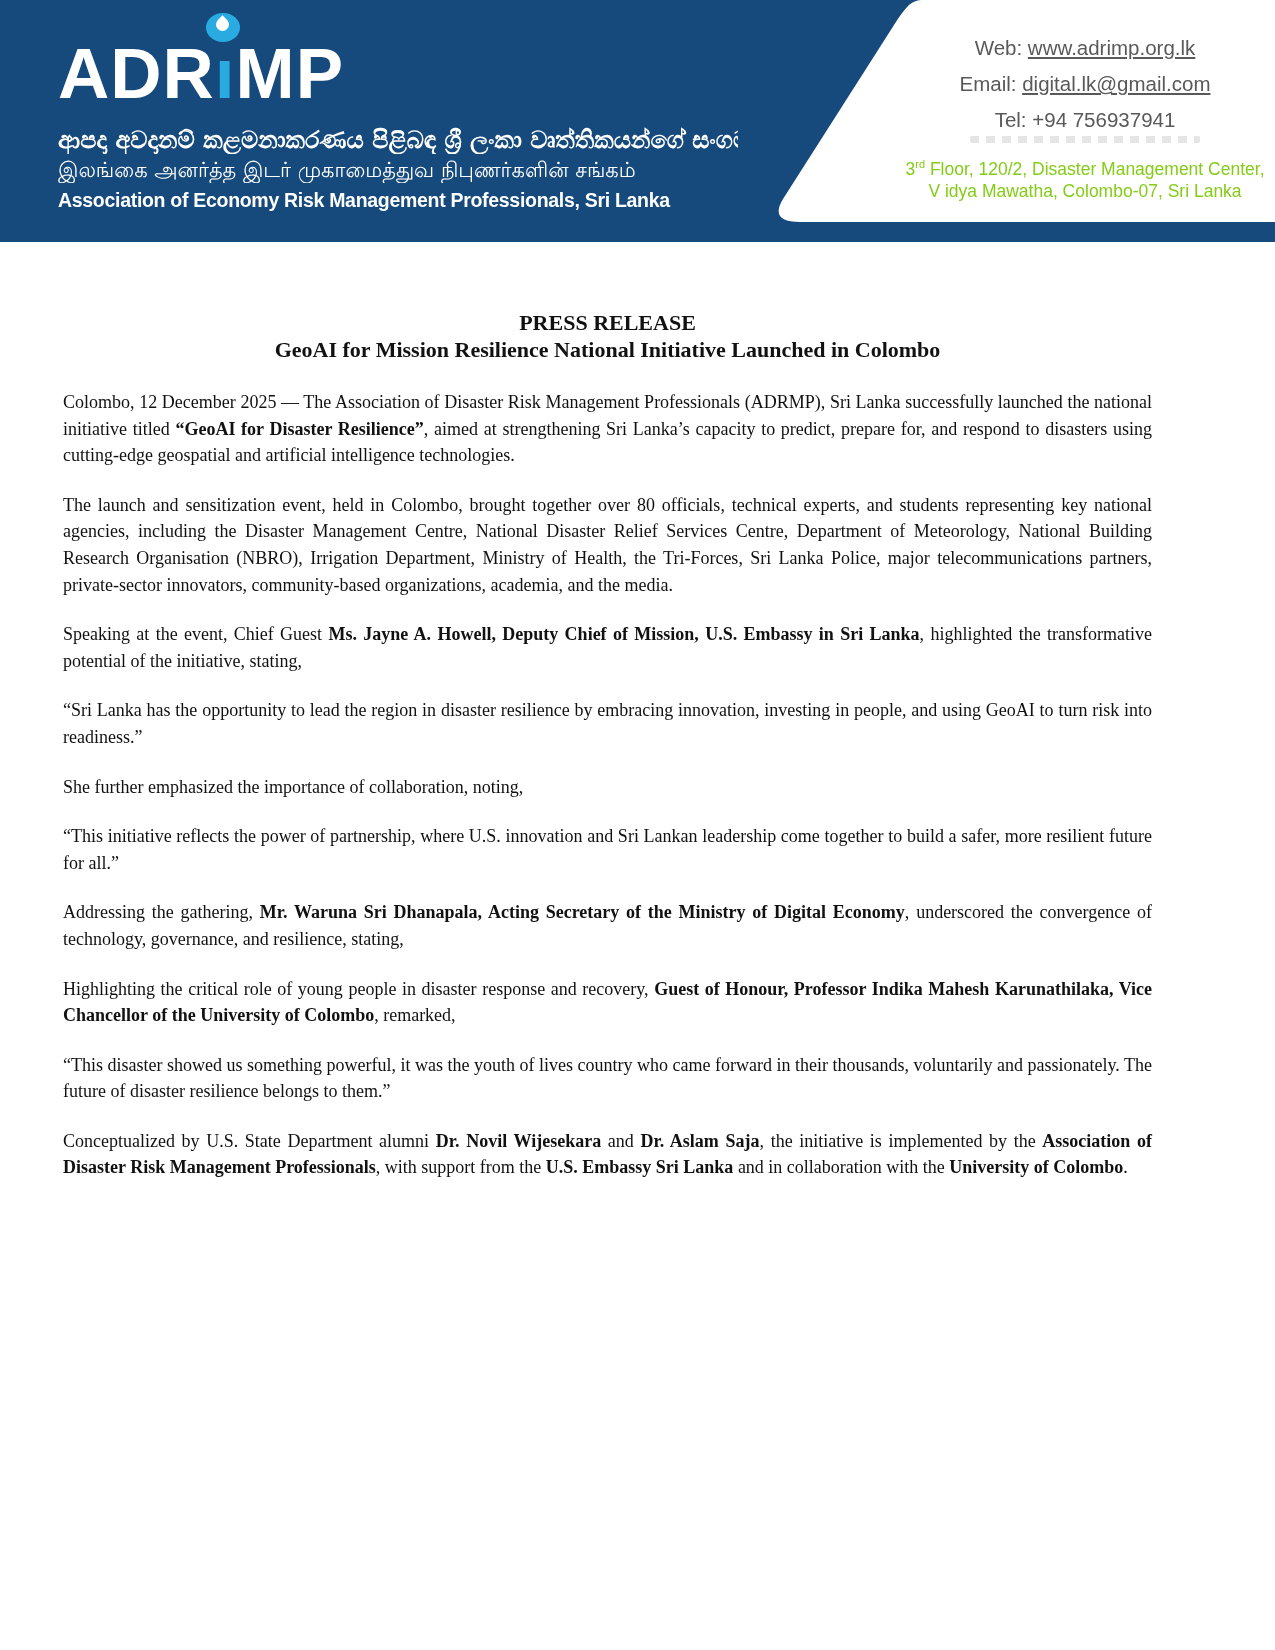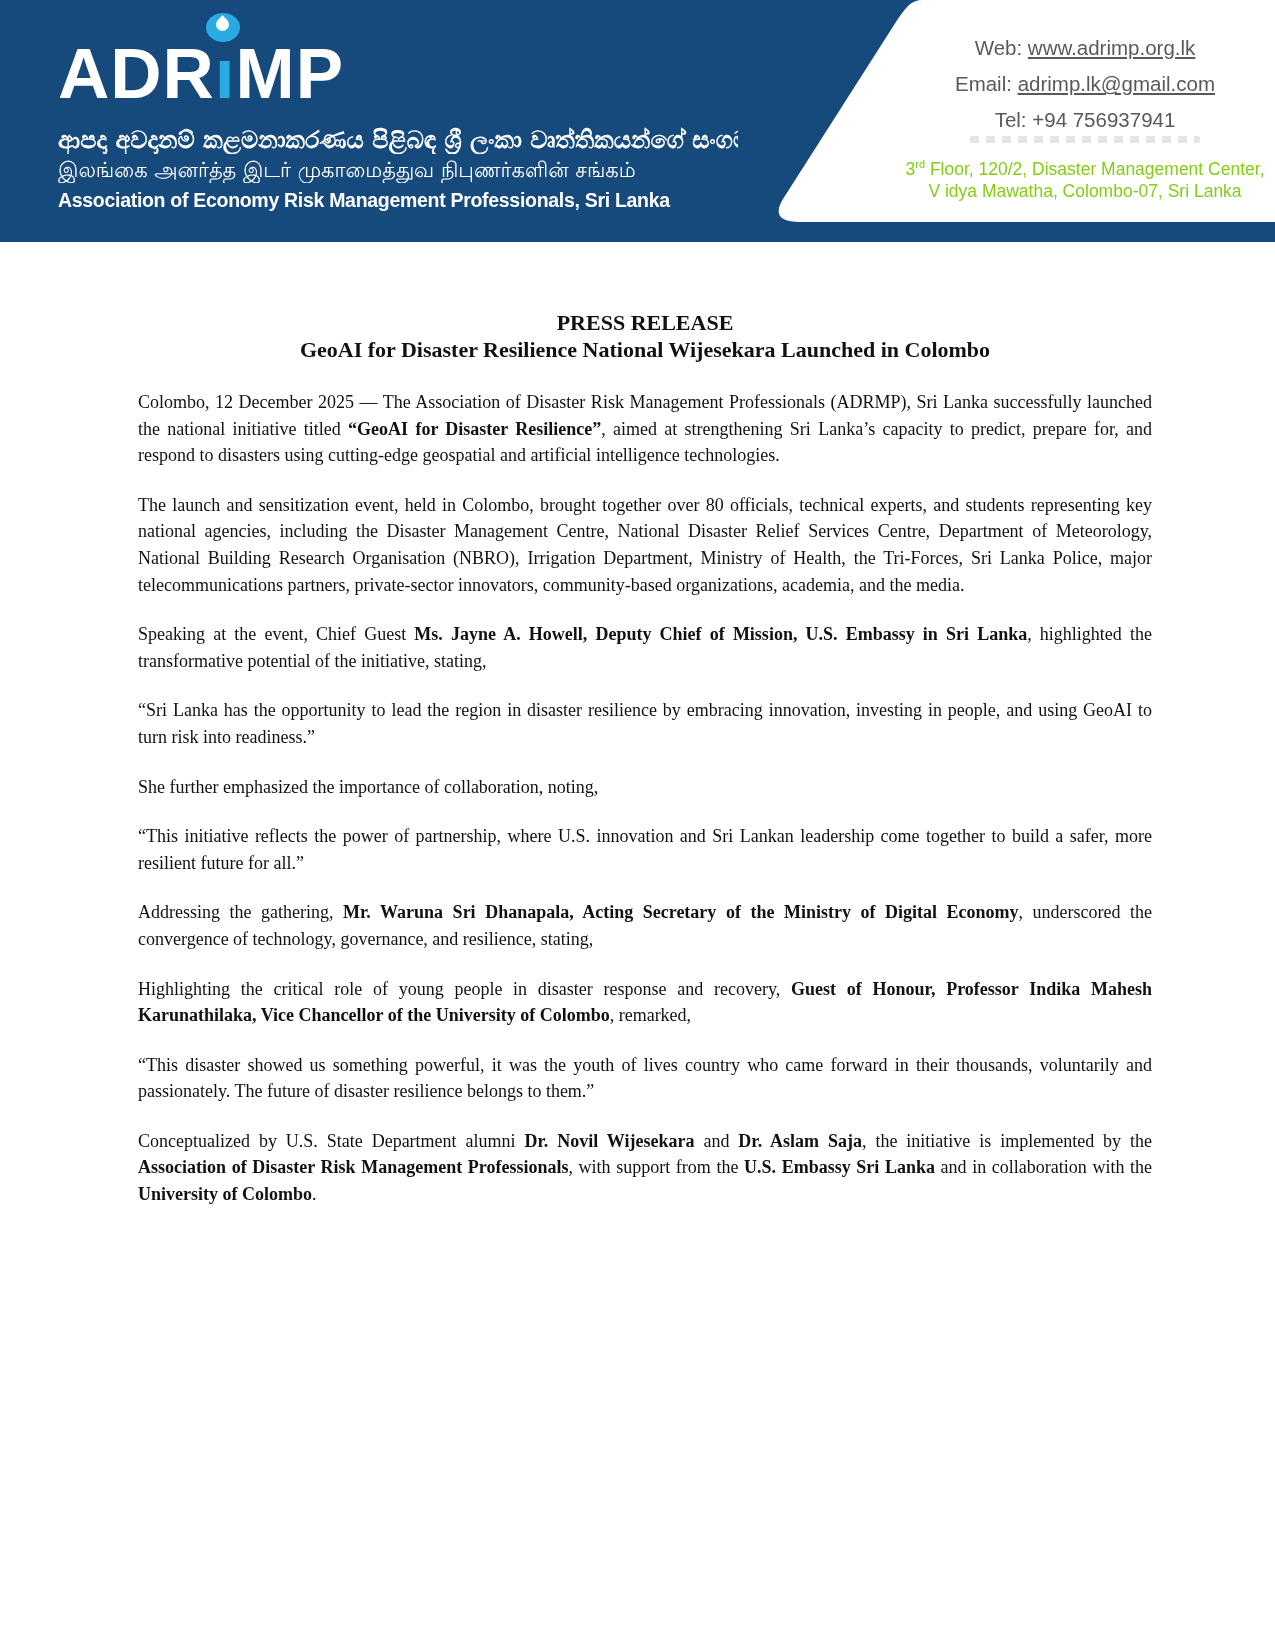--- a/index.html
+++ b/index.html
@@ -136,22 +136,21 @@
   }
   .address {
     font-size: 17.5px;
     line-height: 22px;
     color: #84cc16;
   }
   .address sup { font-size: 11px; }
 
   
   .doc {
-    padding: 68px 123px 0 108px;
-    margin-left: 30px;
+    padding: 68px 123px 0 63px;
   }
   .doc-title, .doc-subtitle {
     text-align: center;
     font-weight: bold;
     font-size: 22px;
     line-height: 26.5px;
   }
   .doc-subtitle { margin-bottom: 26px; }
   .doc-paragraphs p {
     margin: 0 0 23px 0;
@@ -176,32 +175,32 @@
             <span class="logo-drop"></span>
           </span><span>ı</span></span><span>MP</span>
     </div>
     <div class="org-sinhala">ආපදා අවදානම් කළමනාකරණය පිළිබඳ ශ්‍රී ලංකා වෘත්තිකයන්ගේ සංගමය</div>
     <div class="org-tamil">இலங்கை அனர்த்த இடர் முகாமைத்துவ நிபுணர்களின் சங்கம்</div>
     <div class="org-english">Association of Economy Risk Management Professionals, Sri Lanka</div>
   </div>
 
   <div class="header-right">
     <div class="contact-line"><span>Web: </span><a>www.adrimp.org.lk</a></div>
-    <div class="contact-line"><span>Email: </span><a>adrimp.lk@gmail.com</a></div>
+    <div class="contact-line"><span>Email: </span><a>digital.lk@gmail.com</a></div>
     <div class="contact-line tel-line">Tel: +94 756937941</div>
     <div class="erased-remnant"></div>
     <div class="address"><span>3</span><sup>rd</sup><span> Floor, 120/2, Disaster Management Center,</span></div>
     <div class="address">V idya Mawatha, Colombo-07, Sri Lanka</div>
   </div>
 
 </div>
 
 <div class="doc">
   <div class="doc-title">PRESS RELEASE</div>
-  <div class="doc-subtitle">GeoAI for Disaster Resilience National Wijesekara Launched in Colombo</div>
+  <div class="doc-subtitle">GeoAI for Mission Resilience National Initiative Launched in Colombo</div>
   <div class="doc-paragraphs">
       <p><span class="">Colombo, 12 December 2025 — The Association of Disaster Risk Management Professionals (ADRMP), Sri Lanka successfully launched the national initiative titled </span><span class="b">“GeoAI for Disaster Resilience”</span><span class="">, aimed at strengthening Sri Lanka’s capacity to predict, prepare for, and respond to disasters using cutting-edge geospatial and artificial intelligence technologies.</span></p>
       <p><span class="">The launch and sensitization event, held in Colombo, brought together over 80 officials, technical experts, and students representing key national agencies, including the Disaster Management Centre, National Disaster Relief Services Centre, Department of Meteorology, National Building Research Organisation (NBRO), Irrigation Department, Ministry of Health, the Tri-Forces, Sri Lanka Police, major telecommunications partners, private-sector innovators, community-based organizations, academia, and the media.</span></p>
       <p><span class="">Speaking at the event, Chief Guest </span><span class="b">Ms. Jayne A. Howell, Deputy Chief of Mission, U.S. Embassy in Sri Lanka</span><span class="">, highlighted the transformative potential of the initiative, stating,</span></p>
       <p><span class="">“Sri Lanka has the opportunity to lead the region in disaster resilience by embracing innovation, investing in people, and using GeoAI to turn risk into readiness.”</span></p>
       <p><span class="">She further emphasized the importance of collaboration, noting,</span></p>
       <p><span class="">“This initiative reflects the power of partnership, where U.S. innovation and Sri Lankan leadership come together to build a safer, more resilient future for all.”</span></p>
       <p><span class="">Addressing the gathering, </span><span class="b">Mr. Waruna Sri Dhanapala, Acting Secretary of the Ministry of Digital Economy</span><span class="">, underscored the convergence of technology, governance, and resilience, stating,</span></p>
       <p><span class="">Highlighting the critical role of young people in disaster response and recovery, </span><span class="b">Guest of Honour, Professor Indika Mahesh Karunathilaka, Vice Chancellor of the University of Colombo</span><span class="">, remarked,</span></p>
       <p><span class="">“This disaster showed us something powerful, it was the youth of lives country who came forward in their thousands, voluntarily and passionately. The future of disaster resilience belongs to them.”</span></p>

